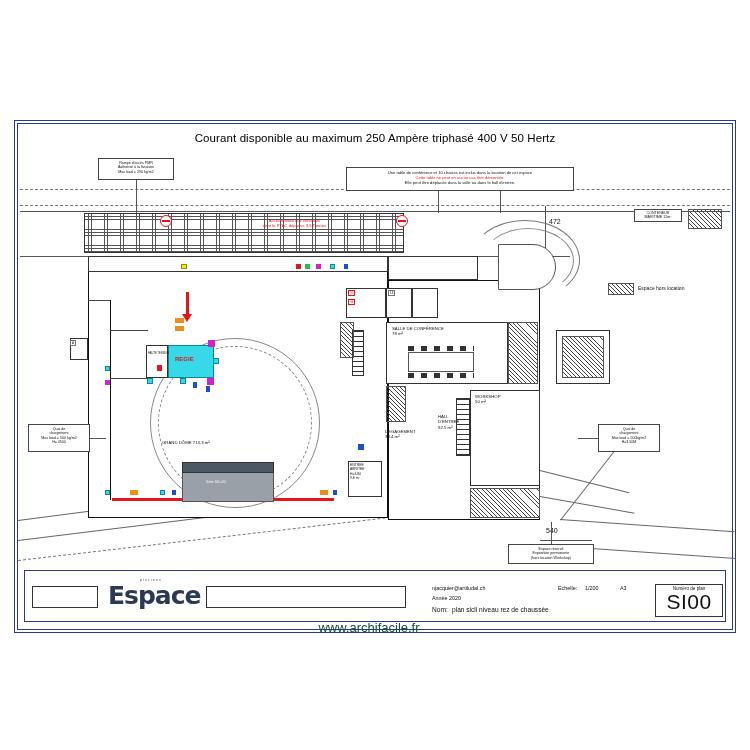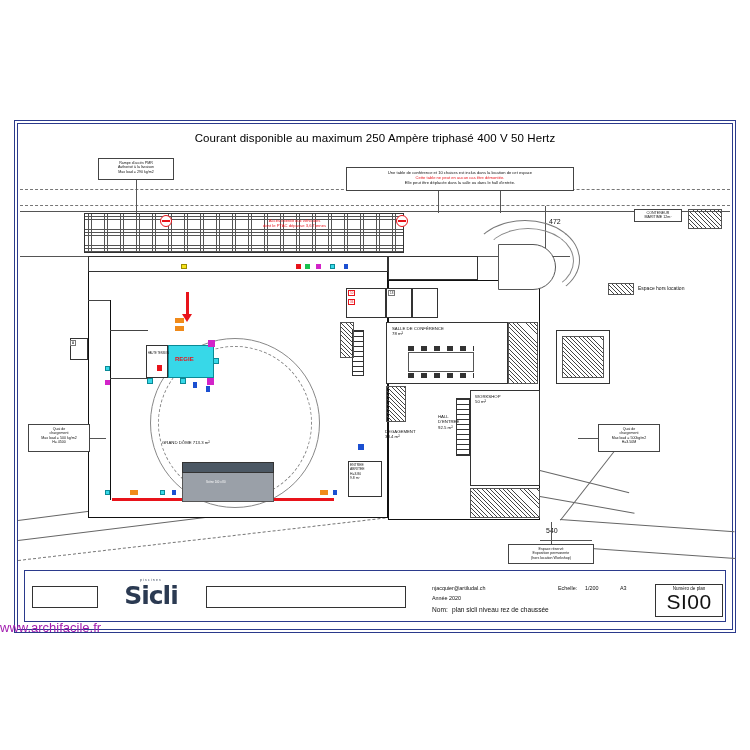--- a/index.html
+++ b/index.html
@@ -219,23 +219,23 @@
     font-size: 21px;
     color: #111;
     display: block;
     line-height: 22px;
     letter-spacing: 0.5px;
   }
   .site {
     position: absolute;
     left: 0; top: 620px;
     width: 738px;
-    text-align: left;
+    text-align: center;
     font-size: 13px;
-    color: #a21caf;
+    color: #14532d;
   }
 
   
   .logo-wrap {
     position: absolute;
     left: 108px; top: 578px;
     width: 86px; height: 36px;
     text-align: center;
   }
   .logo-pre {
@@ -498,21 +498,21 @@
 
   <div style="position:absolute;left:540px;top:470px;width:92px;height:0;border-top:0.8px solid #666;transform:rotate(14deg);transform-origin:left top;"></div>
   <div style="position:absolute;left:540px;top:496px;width:96px;height:0;border-top:0.8px solid #666;transform:rotate(10deg);transform-origin:left top;"></div>
 
   <div class="cartouche"></div>
   <div class="cart-cell" style="left:32px; top:586px; width:66px; height:22px;"></div>
   <div class="cart-cell" style="left:206px; top:586px; width:200px; height:22px;"></div>
 
   <div class="logo-wrap">
     <span class="logo-pre">piscines</span>
-    <span class="logo-word">Sicli</span>
+    <span class="logo-word">Espace</span>
   </div>
 
   <div class="cart-text" style="left:432px; top:585px;">njacquier@artiludal.ch</div>
   <div class="cart-text" style="left:558px; top:585px;">Echelle:</div>
   <div class="cart-text" style="left:585px; top:585px;">1/200</div>
   <div class="cart-text" style="left:620px; top:585px;">A3</div>
   <div class="cart-text" style="left:432px; top:595px;">Année 2020</div>
   <div class="cart-text big" style="left:432px; top:606px;">Nom:</div>
   <div class="cart-text big" style="left:452px; top:606px;">plan sicli niveau rez de chaussée</div>
 

